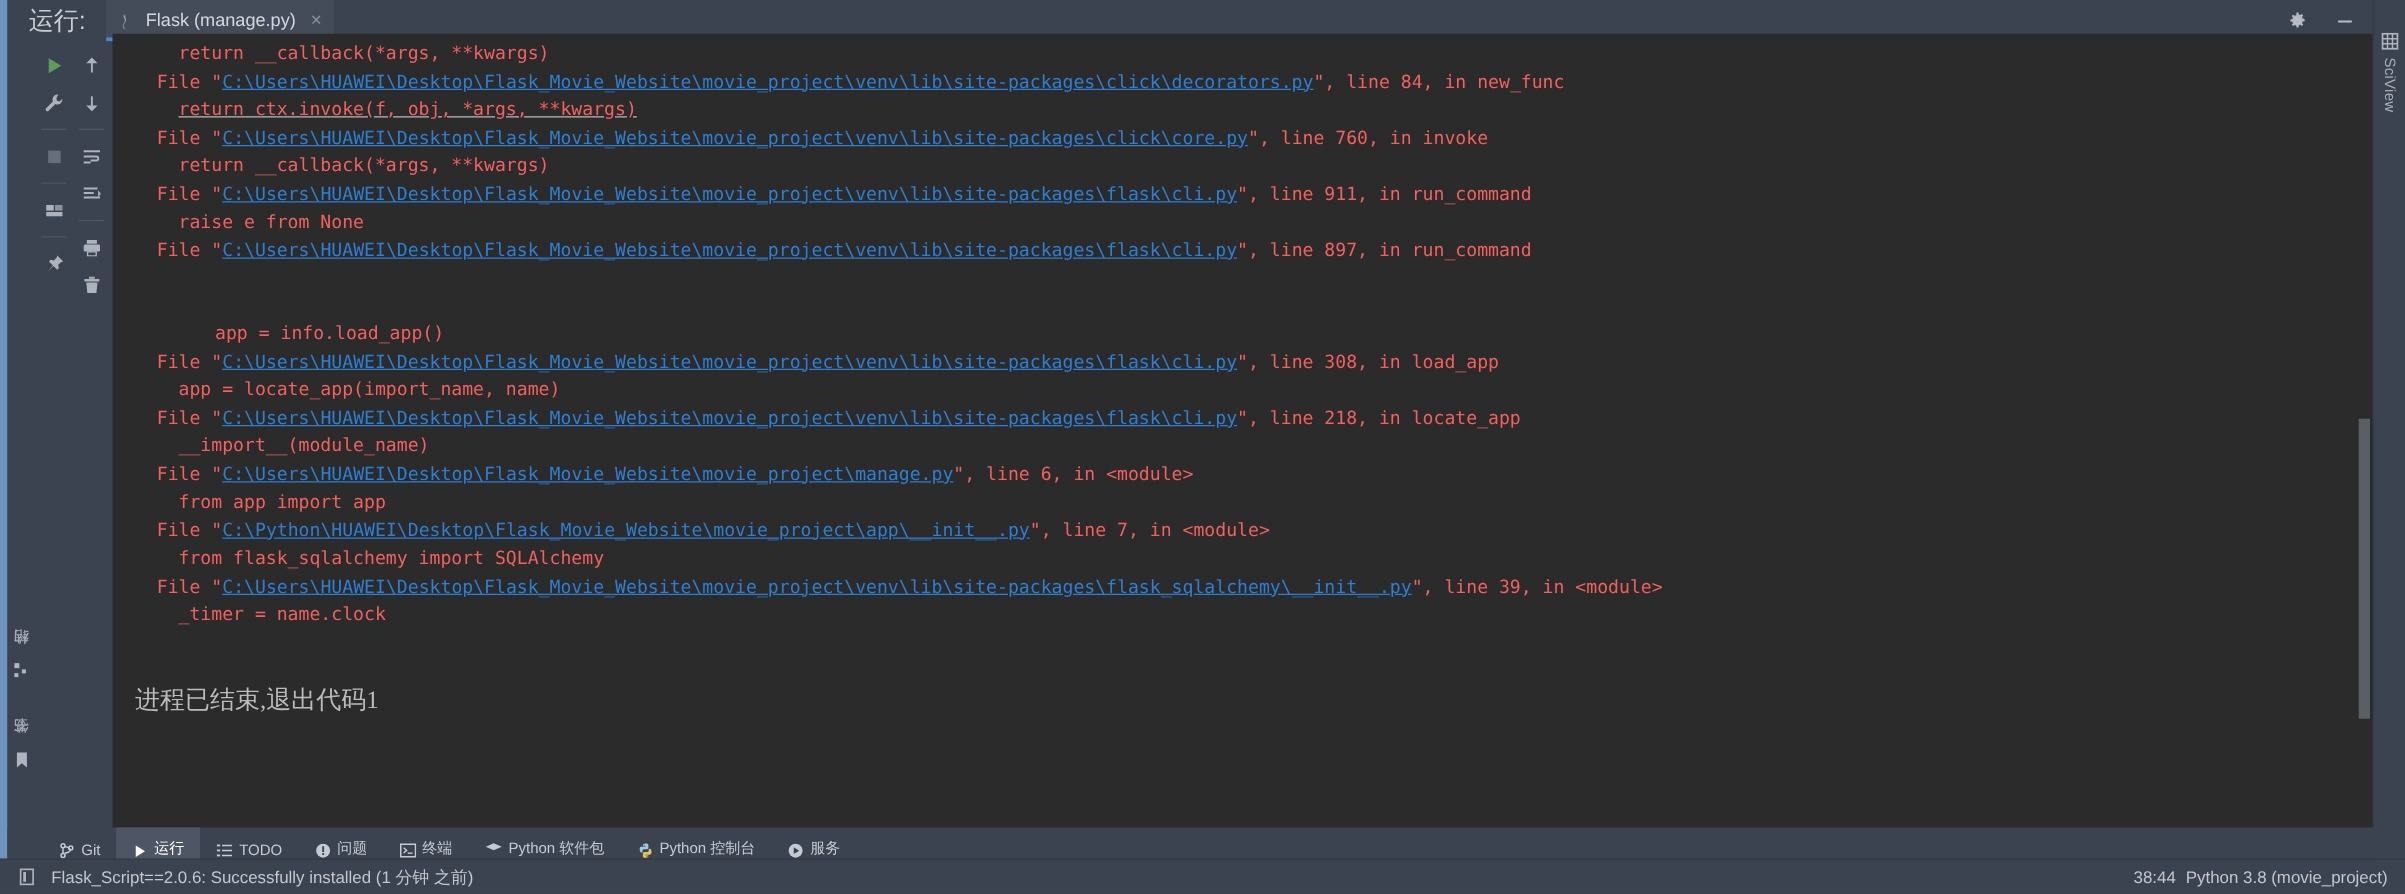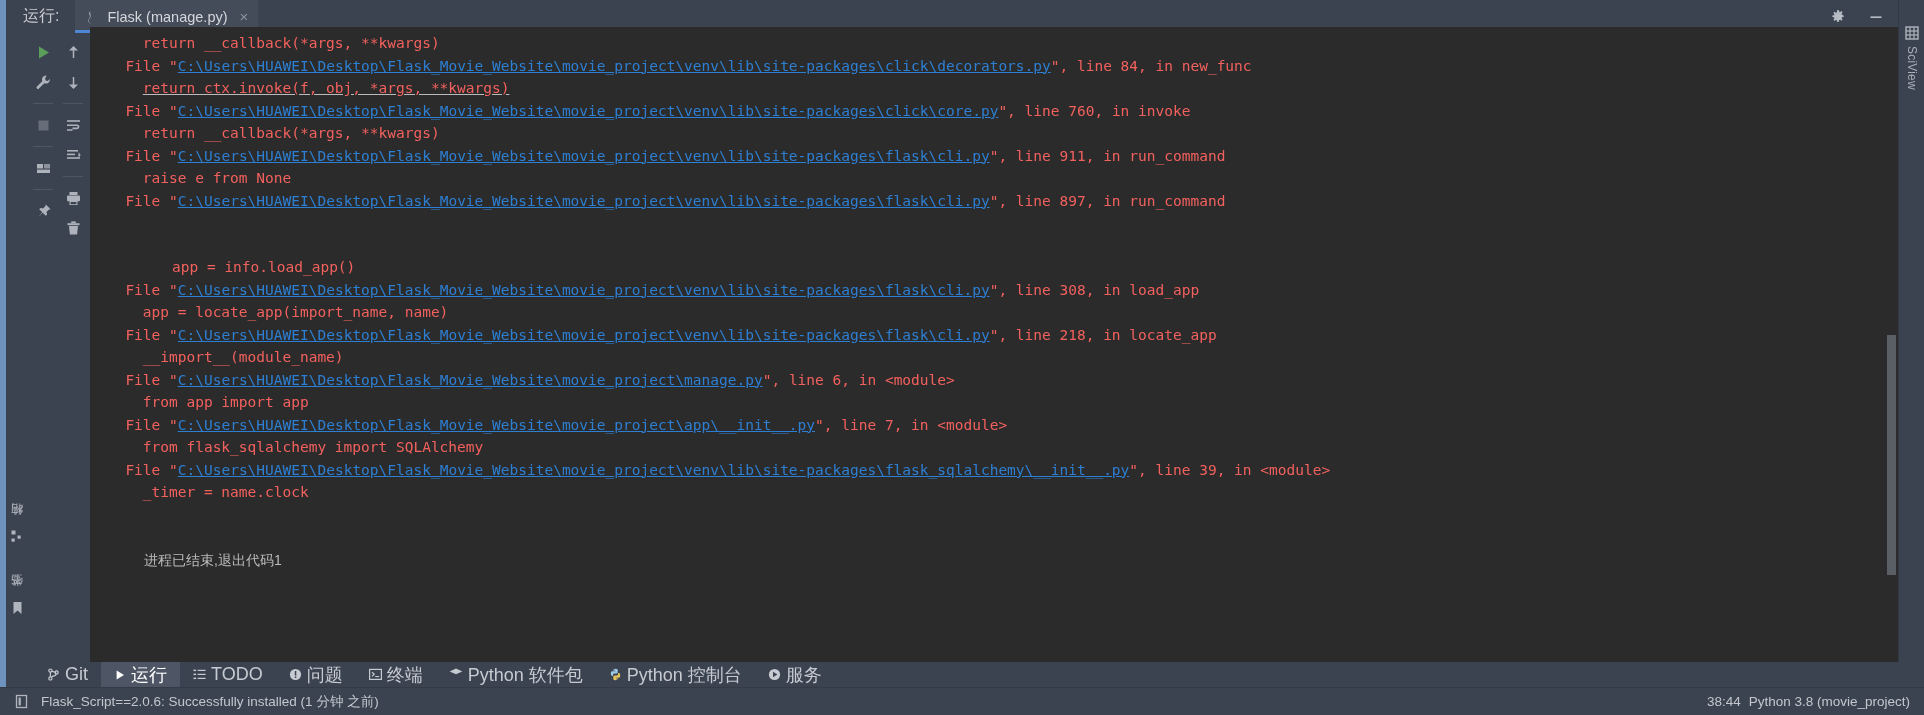--- a/index.html
+++ b/index.html
@@ -7,21 +7,21 @@
   body{ font-family:"Liberation Sans", sans-serif; color:#bbbbbb; }
 
   
   .app{ position:relative; width:1924px; height:715px; background:#3c4350; }
 
   
   .left-accent{ position:absolute; left:0; top:0; width:6px; height:687px; background:#6f93bf; }
 
   
   .topbar{ position:absolute; left:6px; top:0; right:40px; height:33px; background:#3c4350; display:flex; align-items:center; }
-  .run-label{ margin-left:17px; font-size:16px; color:#c9ccd1; }
+  .run-label{ margin-left:17px; font-size:20px; color:#c9ccd1; }
   .tab{ position:relative; margin-left:16px; height:33px; display:flex; align-items:center; gap:8px;
         padding:0 10px 0 8px; background:#444b59; }
   .tab .flask-ico{ width:16px; height:16px; display:inline-block; position:relative; }
   .tab .flask-ico svg{ display:block; }
   .tab-title{ font-size:14.5px; color:#d4d7dc; white-space:nowrap; }
   .tab-close{ font-size:15px; color:#8c939f; line-height:1; padding-left:4px; }
   .tab-underline{ position:absolute; left:0; right:0; bottom:0; height:3px; background:#4d86d4; }
 
   .win-ctrl{ position:absolute; top:0; height:33px; display:flex; align-items:center; }
   .gear{ right:78px; }
@@ -44,29 +44,29 @@
   .tool-col.c2{ left:58px; }
   .tbtn{ width:26px; height:26px; display:flex; align-items:center; justify-content:center; margin-bottom:4px; }
   .sep{ width:20px; height:1px; background:#4e5564; margin:4px 0 8px 0; }
 
   
   .console{ position:absolute; left:90px; top:27px; right:26px; height:660px; background:#2b2b2b; overflow:hidden; }
   .console-inner{ position:relative; padding:5px 0 0 0; }
   .cline{ font-family:"DejaVu Sans Mono", monospace; font-size:14.5px; line-height:22.5px; white-space:pre; padding-left:18px; }
   .err{ color:#f2615e; }
   .lnk{ color:#2d7fd3; text-decoration:underline; }
-  .gray{ color:#bbbbbb; font-family:Liberation Sans, sans-serif; font-size:14px;margin-left:36px; }
+  .gray{ color:#bbbbbb; font-family:Liberation Serif, serif; font-size:20px; }
   .blank{ height:22.5px; }
 
   .cscroll{ position:absolute; right:2px; top:308px; width:9px; height:240px; background:#5a5f66; border-radius:0; }
 
   
   .bottombar{ position:absolute; left:6px; bottom:28px; right:0; height:25px; background:#3c4350;
               display:flex; align-items:center; padding-left:28px; gap:0; }
-  .bb-item{ display:flex; align-items:center; gap:5px; padding:0 13px; height:25px; font-size:18px; color:#c6cad1; }
+  .bb-item{ display:flex; align-items:flex-end; gap:5px; padding:0 13px; height:25px; font-size:12px; color:#c6cad1; }
   .bb-item.active{ background:#4e5666; color:#ffffff; }
 
   
   .statusbar{ position:absolute; left:0; bottom:0; width:1924px; height:28px; background:#3c4350;
               display:flex; align-items:center; border-top:1px solid #343a46; }
   .sb-ico{ margin-left:14px; margin-right:12px; display:flex; }
   .sb-text{ font-size:13.5px; color:#c3c7cd; }
   .sb-right{ position:absolute; right:14px; display:flex; align-items:center; gap:8px; }
   .sb-right span{ font-size:13.5px; color:#c3c7cd; }
 
@@ -225,21 +225,21 @@
         <div class="cline" style="padding-left: 35.4px;"><span class="err">File "</span><span class="lnk">C:\Users\HUAWEI\Desktop\Flask_Movie_Website\movie_project\venv\lib\site-packages\flask\cli.py</span><span class="err">", line 911, in run_command</span></div>
         <div class="cline" style="padding-left: 52.8px;"><span class="err">raise e from None</span></div>
         <div class="cline" style="padding-left: 35.4px;"><span class="err">File "</span><span class="lnk">C:\Users\HUAWEI\Desktop\Flask_Movie_Website\movie_project\venv\lib\site-packages\flask\cli.py</span><span class="err">", line 897, in run_command</span></div>
         <div class="cline" style="padding-left: 82px; margin-top: 44px;"><span class="err">app = info.load_app()</span></div>
         <div class="cline" style="padding-left: 35.4px;"><span class="err">File "</span><span class="lnk">C:\Users\HUAWEI\Desktop\Flask_Movie_Website\movie_project\venv\lib\site-packages\flask\cli.py</span><span class="err">", line 308, in load_app</span></div>
         <div class="cline" style="padding-left: 52.8px;"><span class="err">app = locate_app(import_name, name)</span></div>
         <div class="cline" style="padding-left: 35.4px;"><span class="err">File "</span><span class="lnk">C:\Users\HUAWEI\Desktop\Flask_Movie_Website\movie_project\venv\lib\site-packages\flask\cli.py</span><span class="err">", line 218, in locate_app</span></div>
         <div class="cline" style="padding-left: 52.8px;"><span class="err">__import__(module_name)</span></div>
         <div class="cline" style="padding-left: 35.4px;"><span class="err">File "</span><span class="lnk">C:\Users\HUAWEI\Desktop\Flask_Movie_Website\movie_project\manage.py</span><span class="err">", line 6, in &lt;module&gt;</span></div>
         <div class="cline" style="padding-left: 52.8px;"><span class="err">from app import app</span></div>
-        <div class="cline" style="padding-left: 35.4px;"><span class="err">File "</span><span class="lnk">C:\Users\HUAWEI\Desktop\Flask_Movie_Website\movie_project\app\__init__.py</span><span class="err">", line 7, in &lt;module&gt;</span></div>
+        <div class="cline" style="padding-left: 35.4px;"><span class="err">File "</span><span class="lnk">C:\Python\HUAWEI\Desktop\Flask_Movie_Website\movie_project\app\__init__.py</span><span class="err">", line 7, in &lt;module&gt;</span></div>
         <div class="cline" style="padding-left: 52.8px;"><span class="err">from flask_sqlalchemy import SQLAlchemy</span></div>
         <div class="cline" style="padding-left: 35.4px;"><span class="err">File "</span><span class="lnk">C:\Users\HUAWEI\Desktop\Flask_Movie_Website\movie_project\venv\lib\site-packages\flask_sqlalchemy\__init__.py</span><span class="err">", line 39, in &lt;module&gt;</span></div>
         <div class="cline" style="padding-left: 52.8px;"><span class="err">_timer = name.clock</span></div>
         <div class="cline blank"></div>
         <div class="cline blank"></div>
         <div class="cline" style="padding-left: 18px;"><span class="gray">进程已结束,退出代码1</span></div>
       </div>
     <div class="cscroll"></div>
   </div>
 

